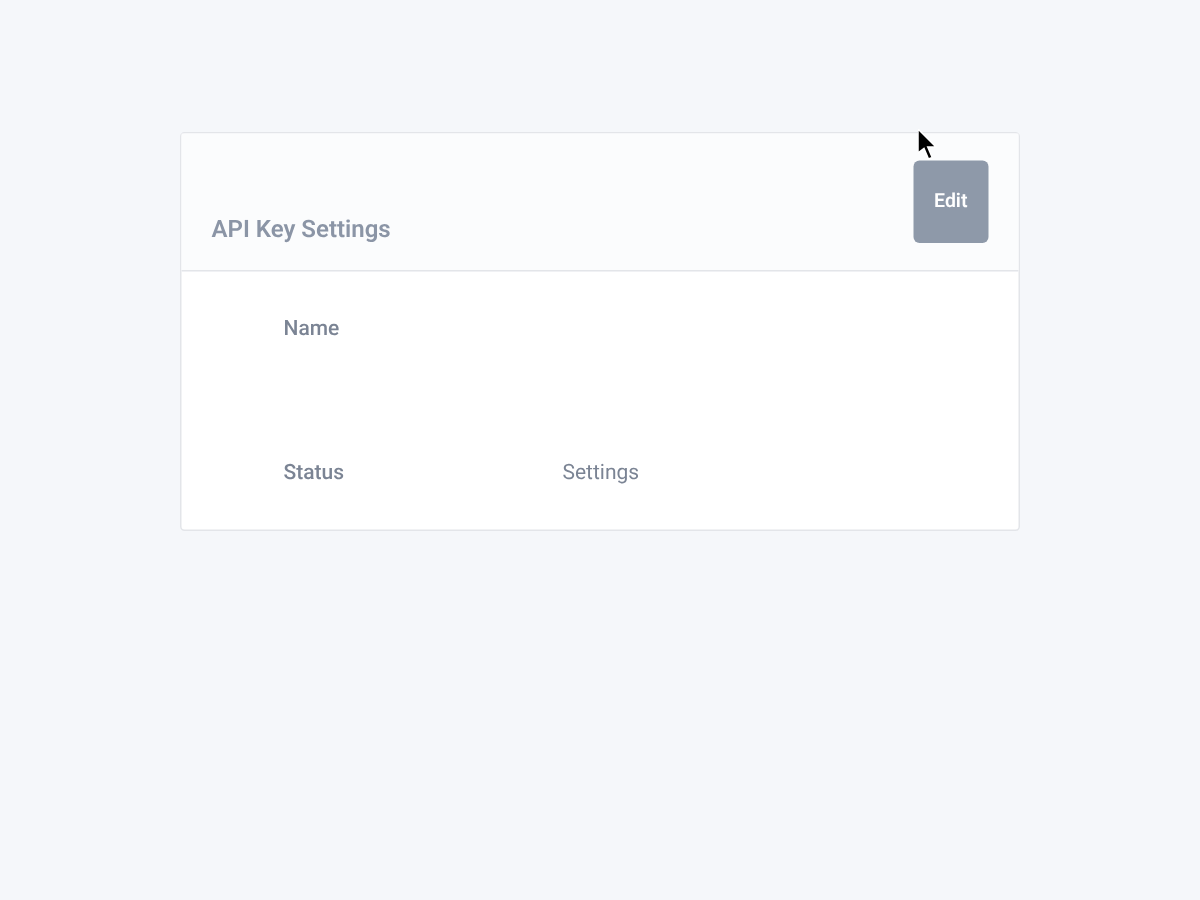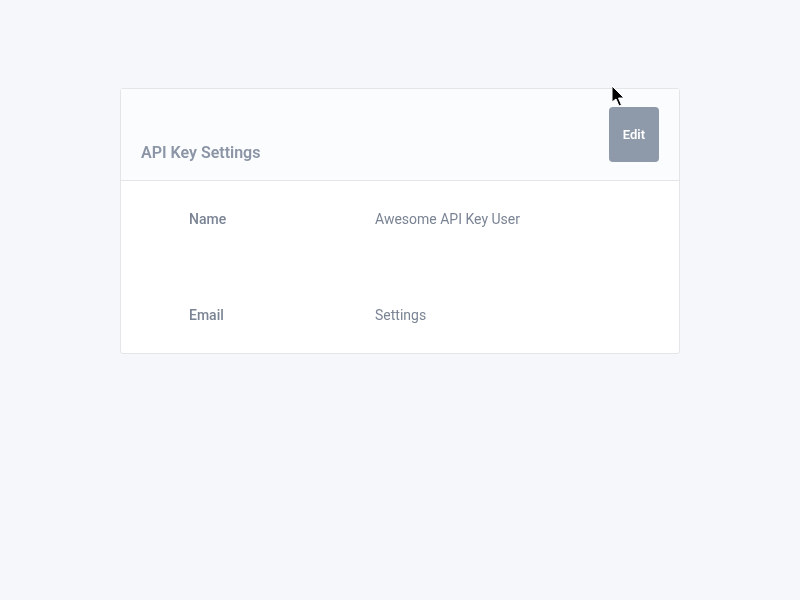--- a/index.html
+++ b/index.html
@@ -87,26 +87,25 @@
 <body>
 
 <div class="panel">
   <div class="panel-header">
     <div class="panel-title">API Key Settings</div>
     <button class="edit-button">Edit</button>
   </div>
   <div class="panel-body">
     <div class="field-row">
       <div class="field-label">Name</div>
-      <div class="field-value">Awesome API Key User</div>
     </div>
     <div class="field-row">
     </div>
     <div class="field-row">
-      <div class="field-label">Email</div>
+      <div class="field-label">Status</div>
       <div class="field-value">Settings</div>
     </div>
   </div>
 </div>
 
 <svg class="cursor" width="16" height="22" viewBox="0 0 16 22">
   <path d="M0,0 L0,16 L4,13 L7,20 L9.5,19 L6.5,12 L12,12 Z" fill="#000000" stroke="#ffffff" stroke-width="1"></path>
 </svg>
 
 </body></html>

